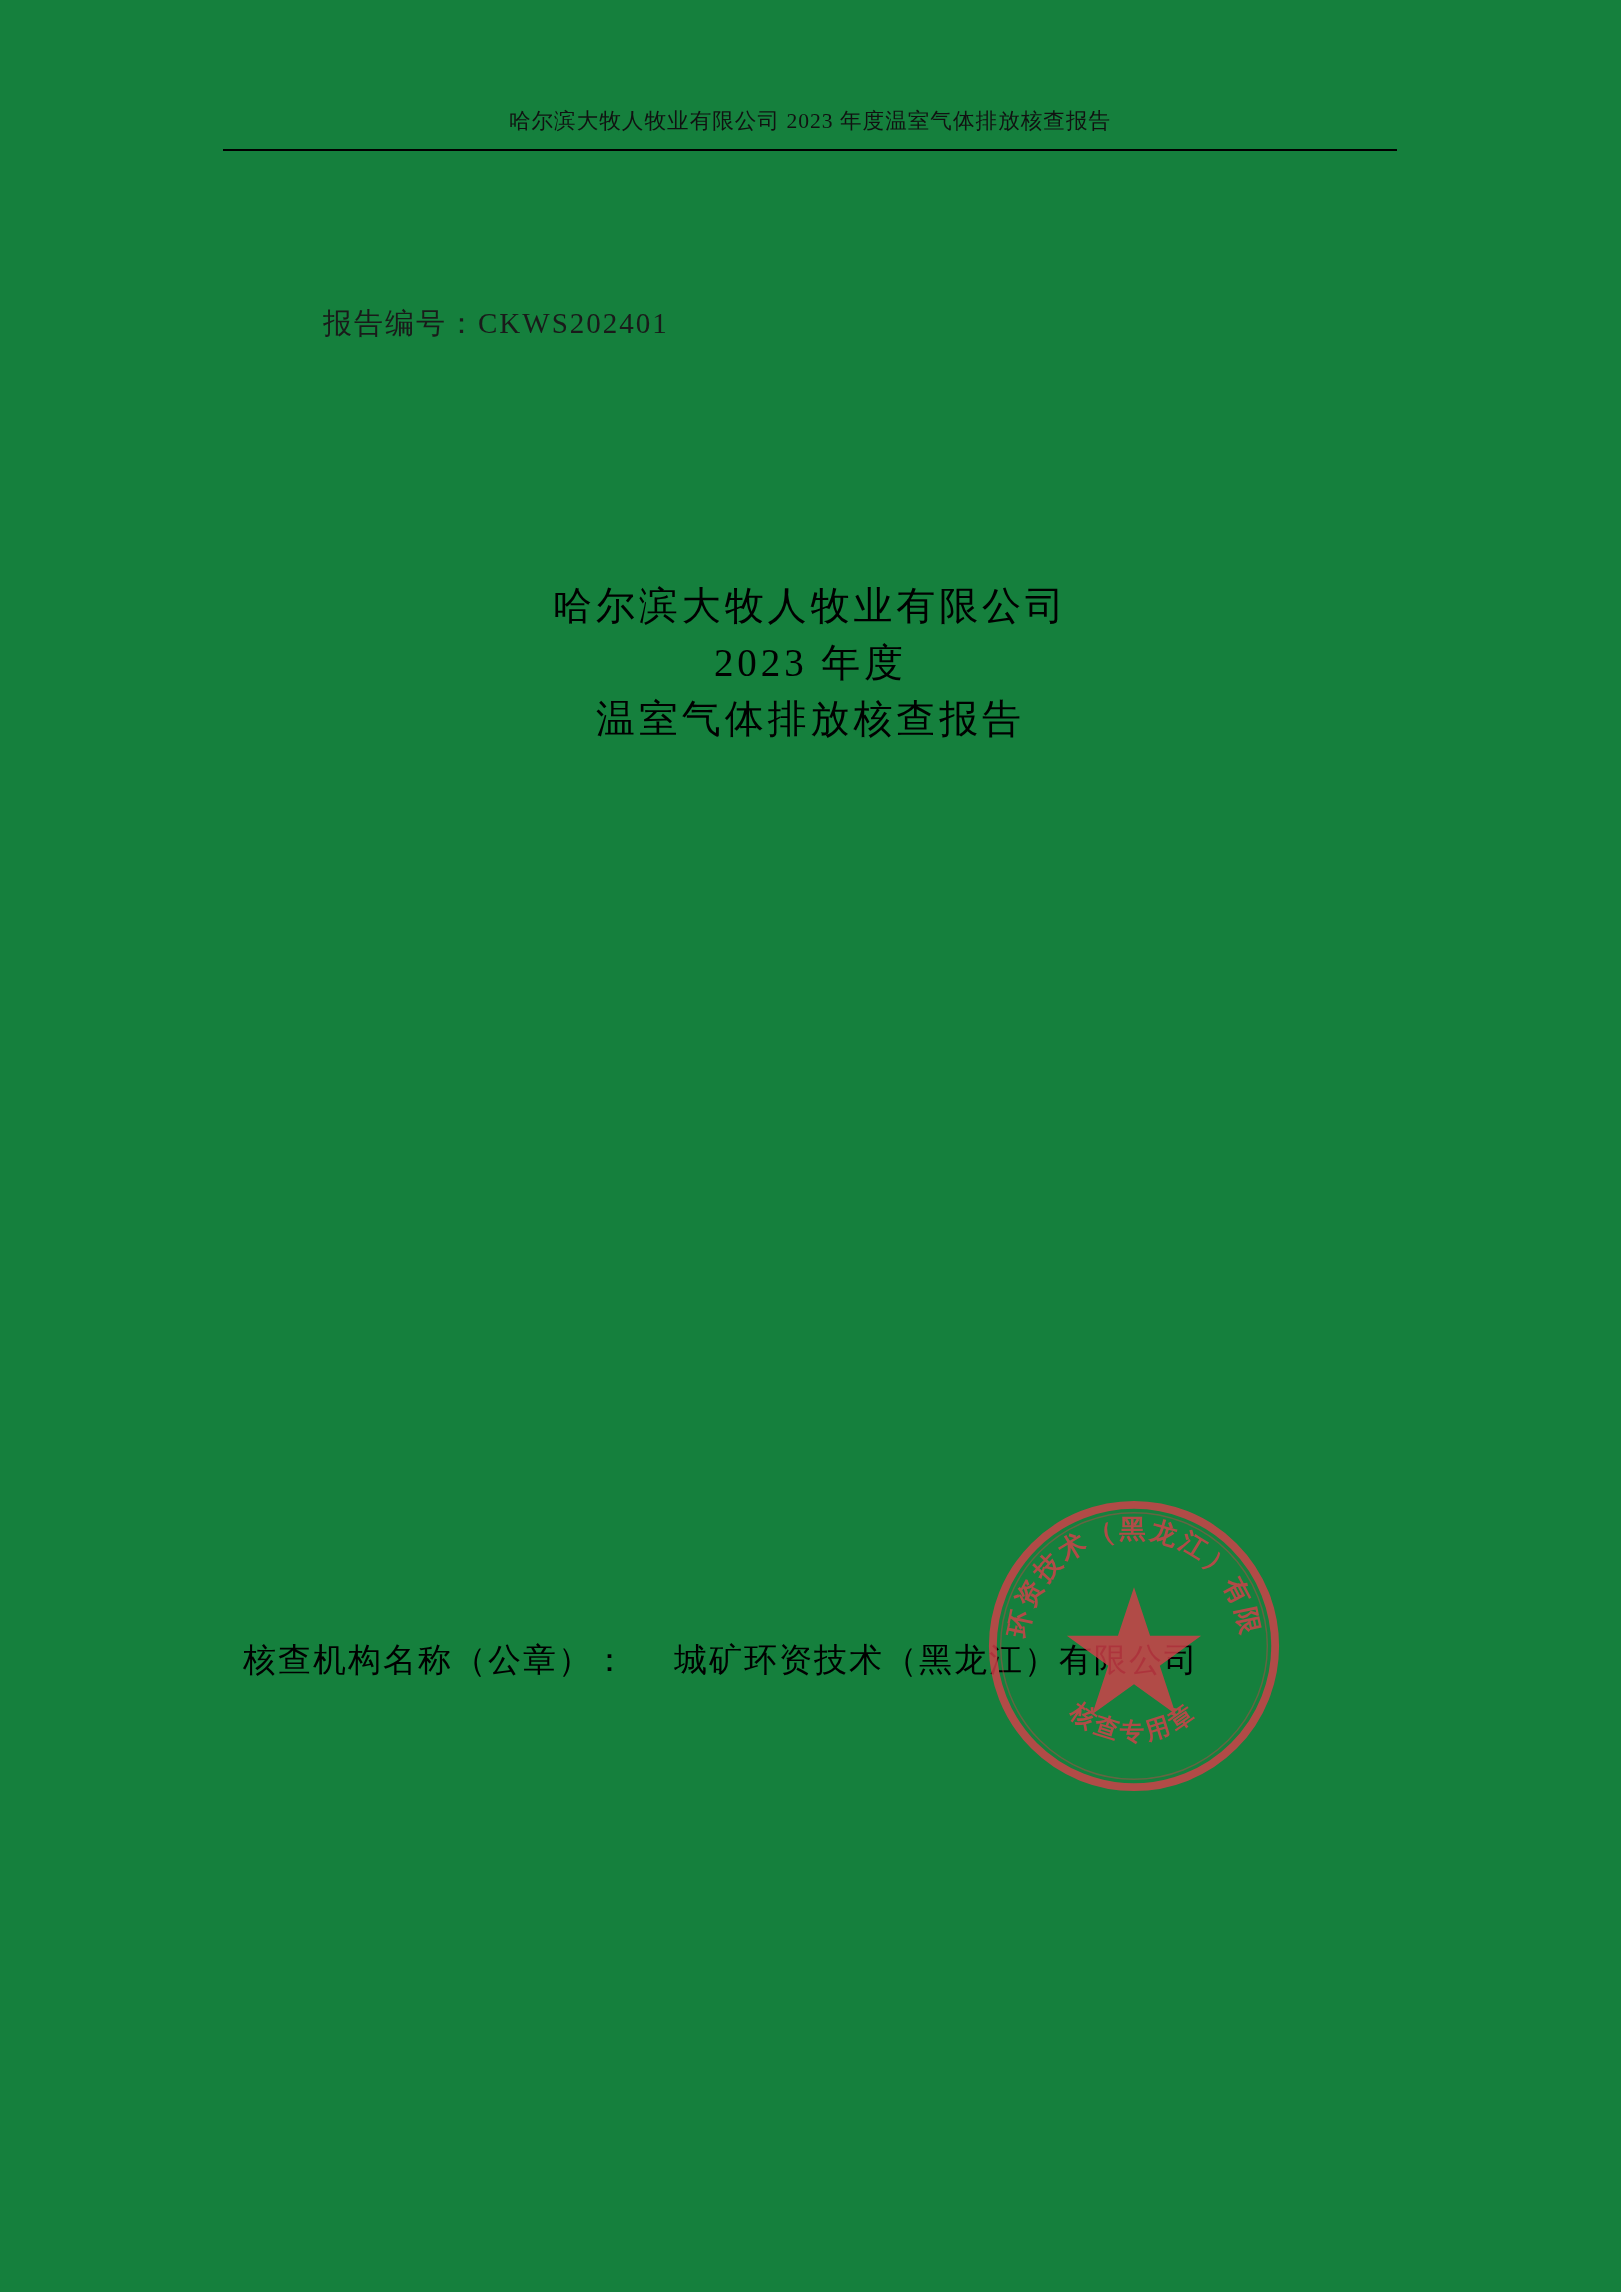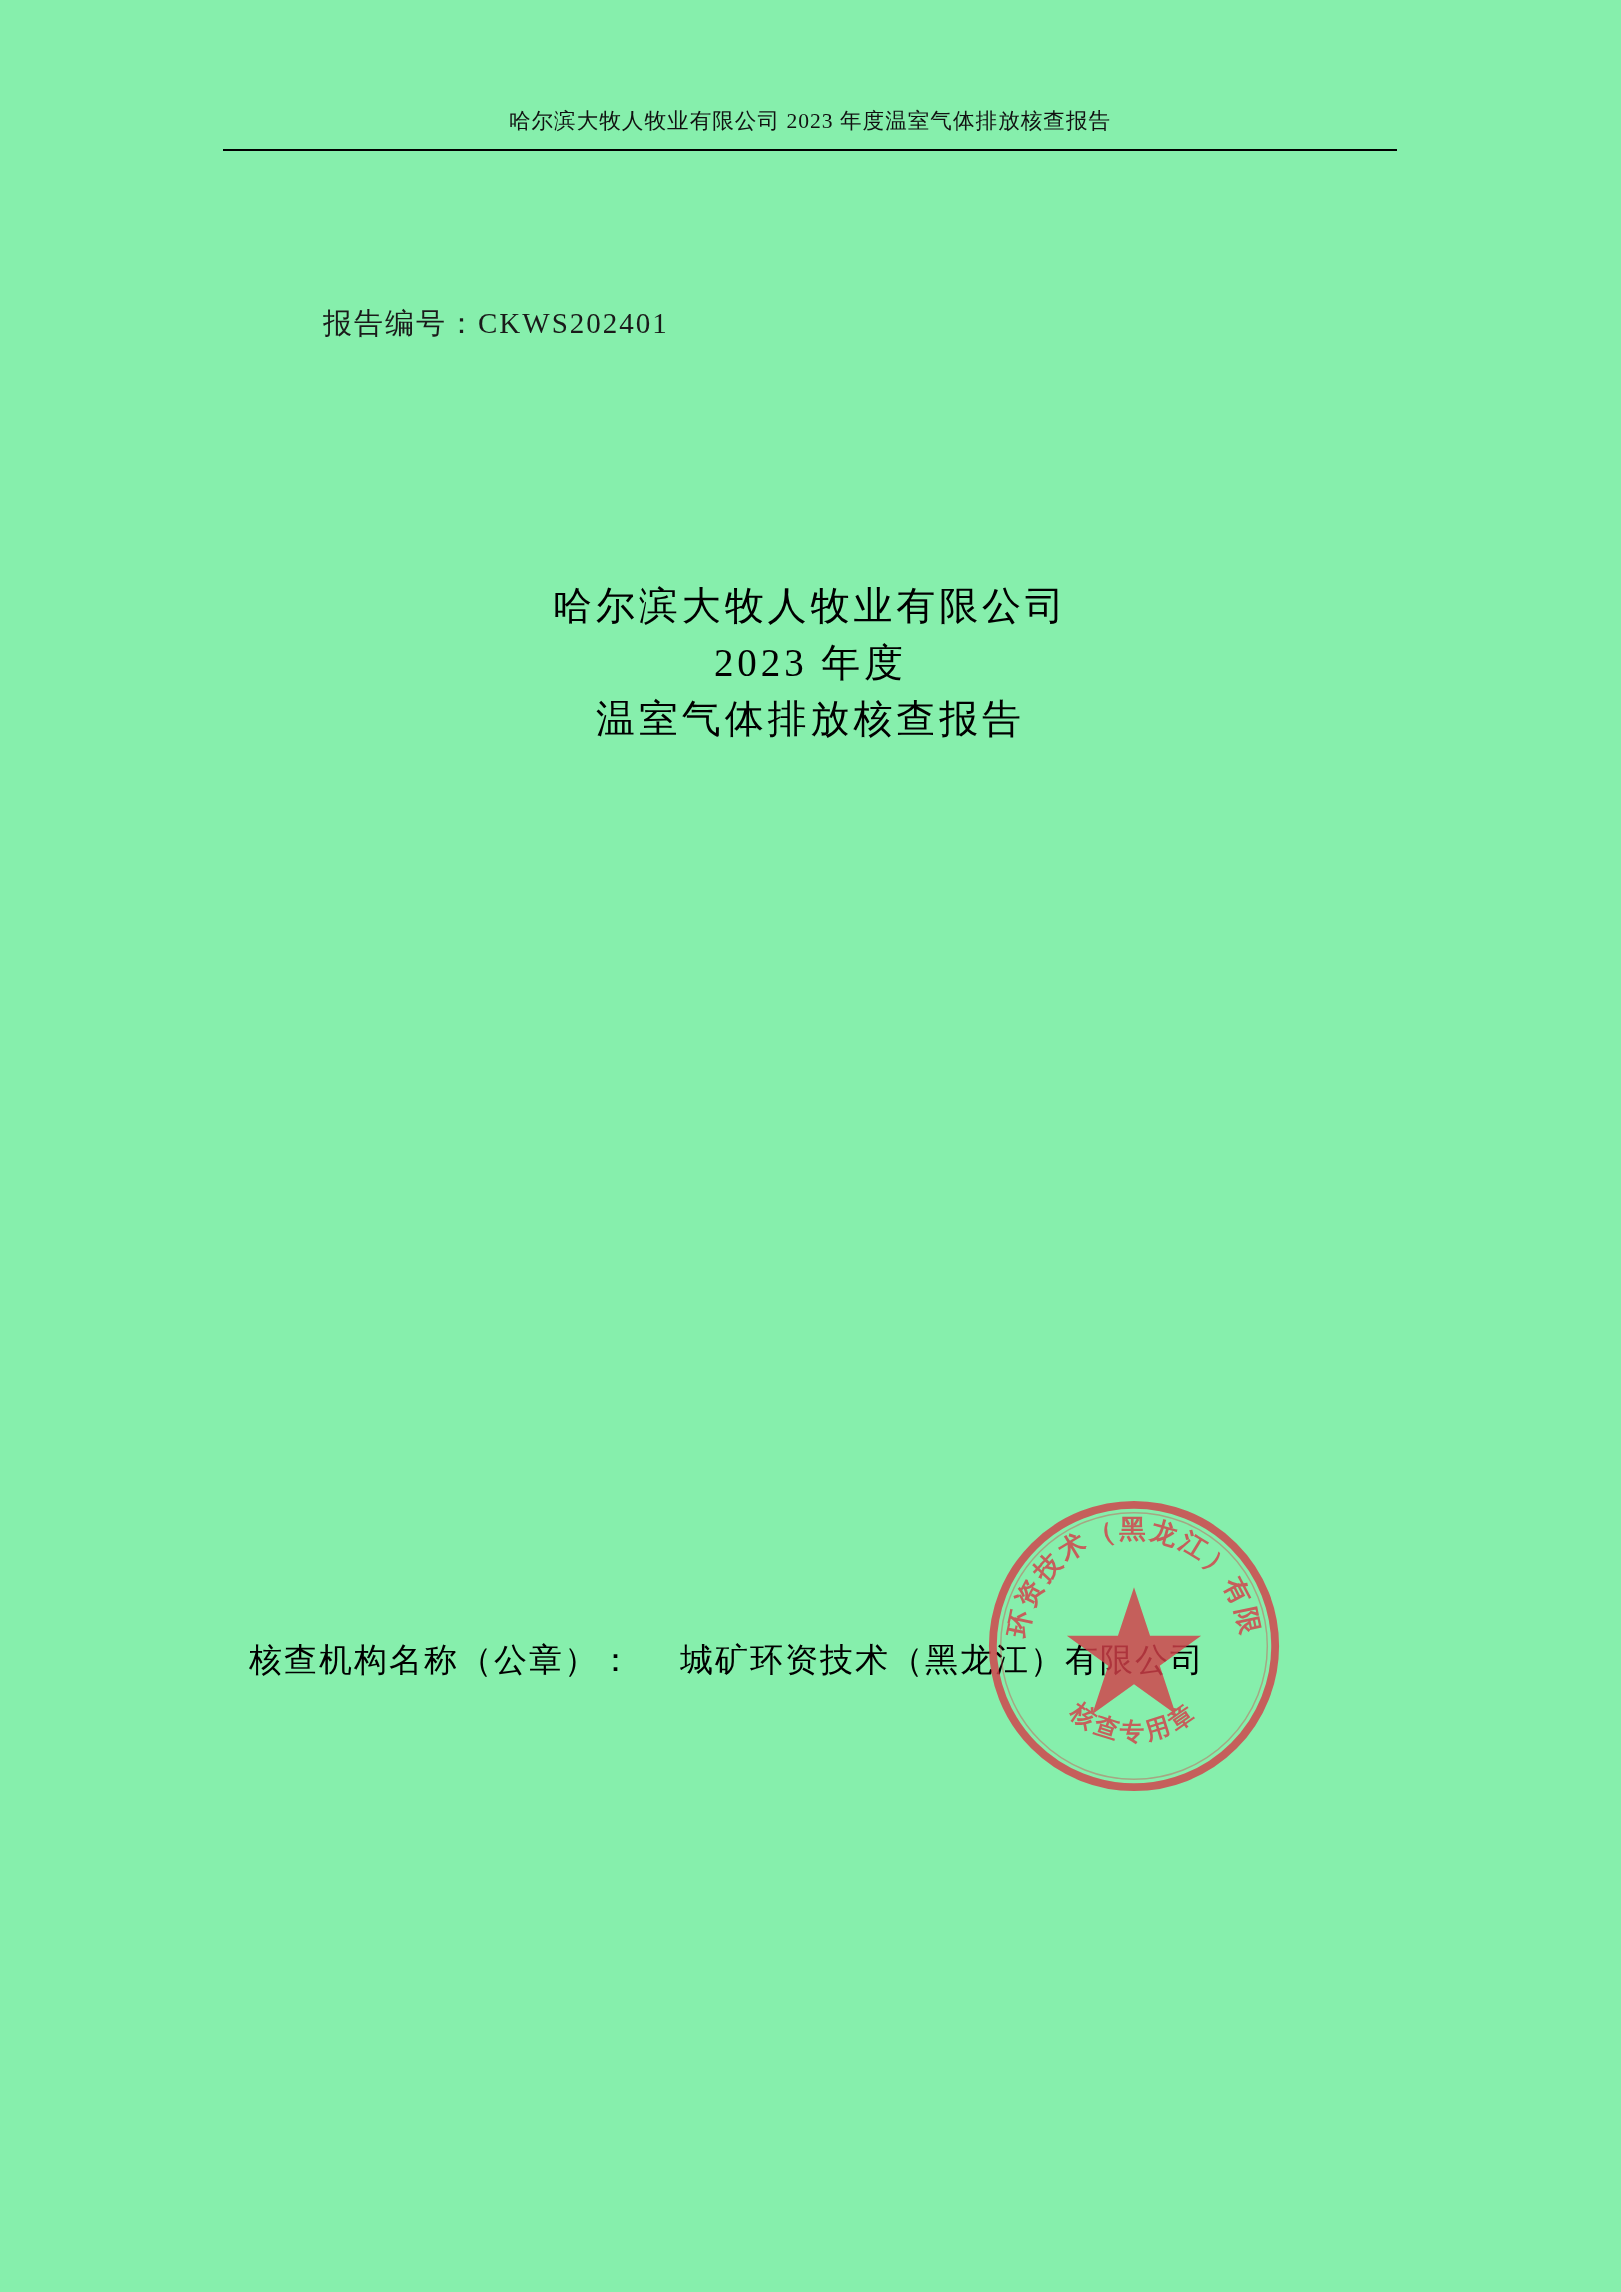--- a/index.html
+++ b/index.html
@@ -9,21 +9,21 @@
   }
   body {
     font-family: "Liberation Serif", "DejaVu Serif", serif;
     color: #000000;
   }
   .page {
     position: relative;
     width: 1621px;
     height: 2293px;
     margin: 0 auto;
-    background: #86efac;
+    background: #15803d;
     overflow: hidden;
   }
 
   
   .header {
     position: absolute;
     top: 106px;
     left: 223px;
     width: 1174px;
     text-align: center;
@@ -76,21 +76,20 @@
     top: 1627px;
     left: 243px;
     width: 1157px;
   }
   .sign-line {
     font-size: 33px;
     letter-spacing: 2px;
     line-height: 2.0;
     color: #000;
     white-space: nowrap;
-    margin-left: 6px;
   }
   .sign-label { }
   .sign-value { }
   .sign-gap { display: inline-block; width: 25.5px; }
 
   
   .seal {
     position: absolute;
     top: 1497px;
     left: 985px;

